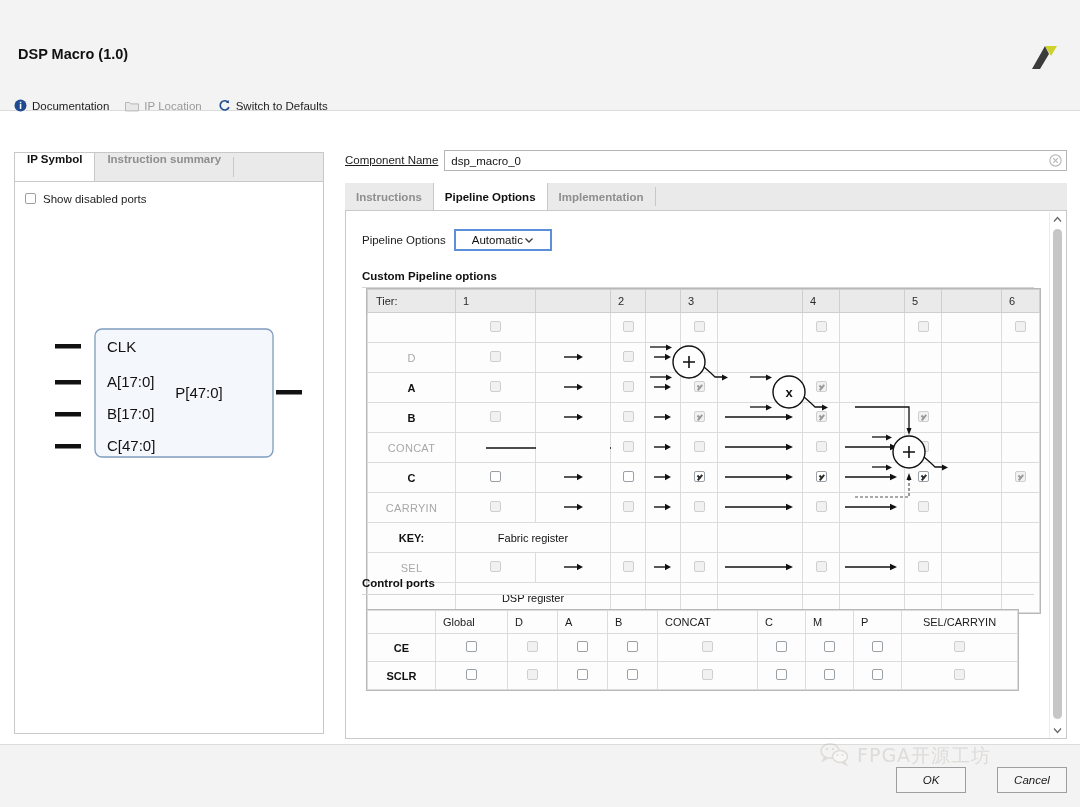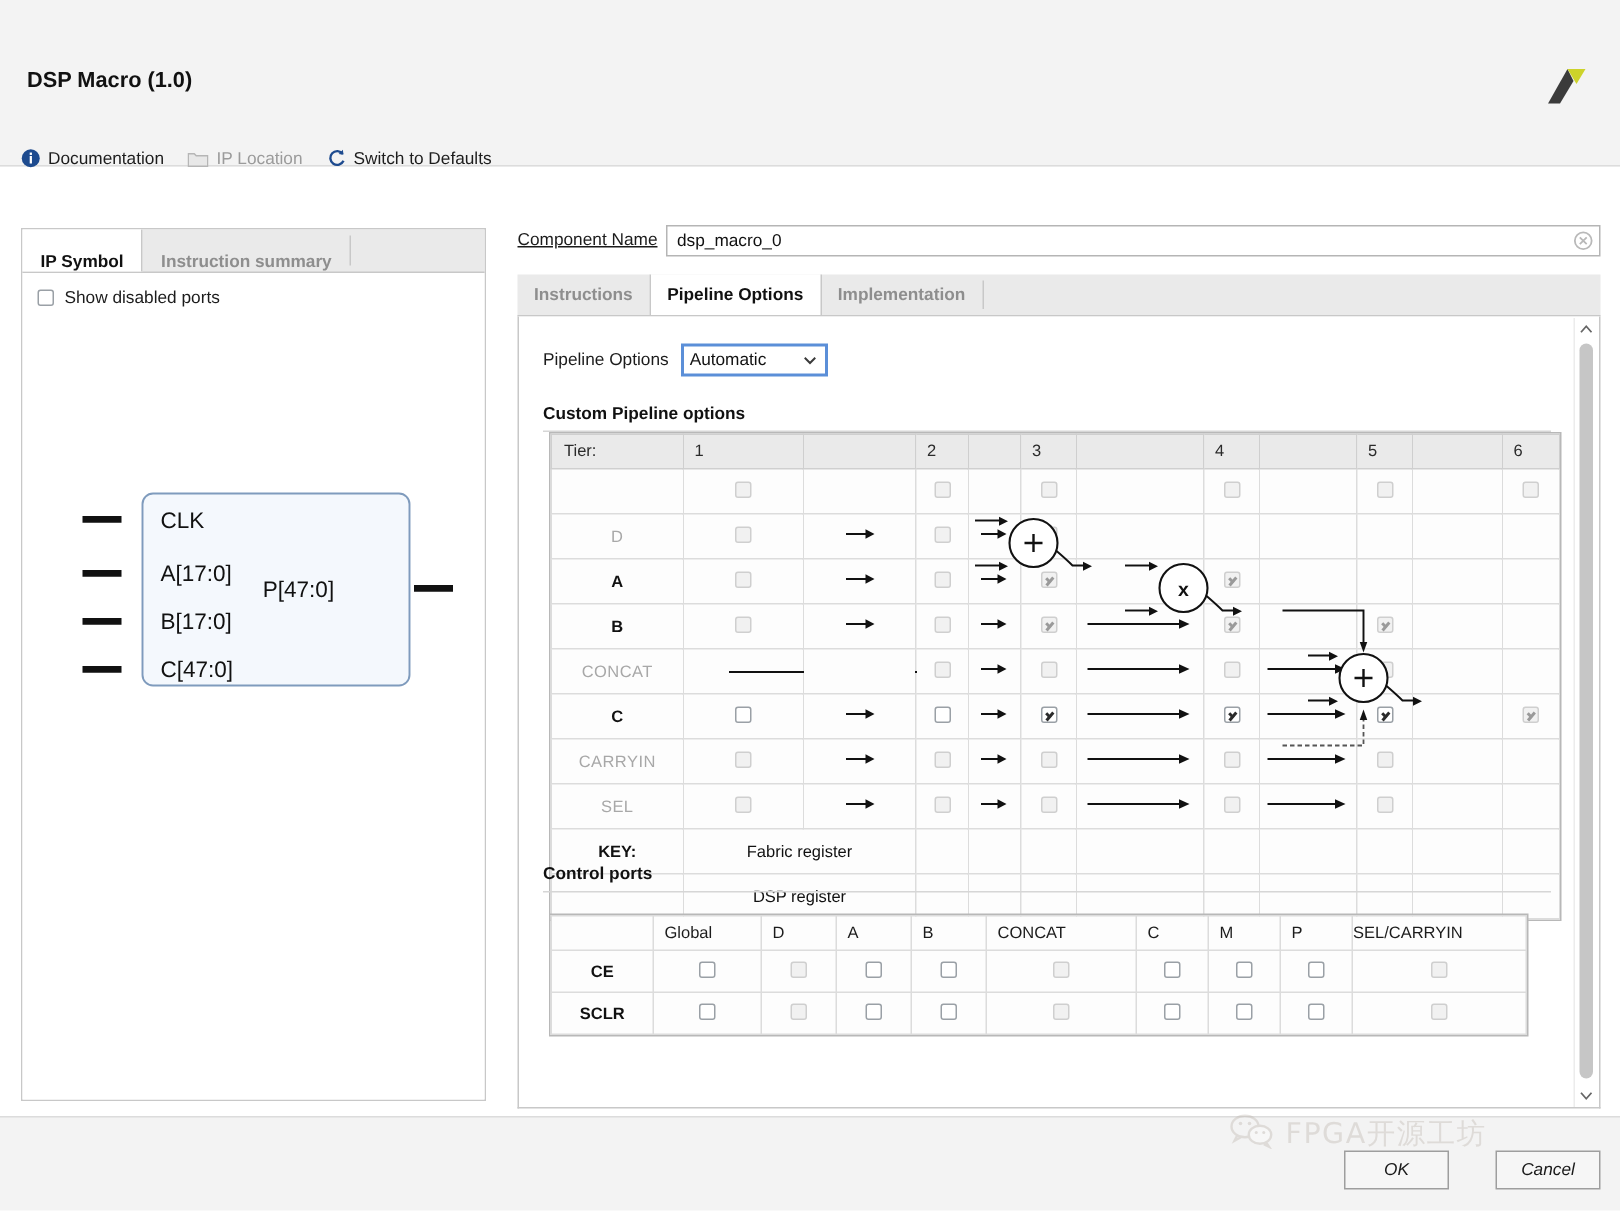--- a/index.html
+++ b/index.html
@@ -30,21 +30,21 @@
   .linkrow .lk svg{display:block;}
 
   
   .content{position:absolute;left:0;top:132px;width:1080px;height:612px;}
 
   
   .leftpanel{position:absolute;left:14px;top:20px;width:308px;height:580px;
              background:#fff;border:1px solid #c8c8c8;}
   .ltabs{height:28px;background:#eaeaea;border-bottom:1px solid #c8c8c8;
          display:flex;align-items:stretch;}
-  .ltab{display:flex;align-items:flex-end;padding:0 12px;font-size:11.5px;}
+  .ltab{display:flex;align-items:flex-start;padding:0 12px;font-size:11.5px;}
   .ltab.active{background:#fff;font-weight:bold;color:#111;
                border-right:1px solid #c8c8c8;position:relative;top:0;}
   .ltab.inactive{color:#8e8e8e;font-weight:bold;}
   .ltab-sep{width:1px;background:#c8c8c8;margin:4px 0;}
   .lbody{position:relative;height:551px;background:#fff;}
   .showports{position:absolute;left:10px;top:11px;display:flex;align-items:flex-start;gap:7px;}
   .cb{width:11px;height:11px;border:1px solid #9aa0a6;border-radius:2px;background:#fff;
       box-sizing:border-box;display:inline-block;position:relative;flex:none;}
   .cb.dis{border-color:#cfcfcf;background:#f1f1f1;}
   .cb.chk::after{content:"";position:absolute;left:2px;top:4px;width:4px;height:1.6px;
@@ -72,21 +72,21 @@
   .rtab.active{background:#fff;color:#111;border-left:1px solid #c8c8c8;border-right:1px solid #c8c8c8;}
   .rtab-sep{width:1px;background:#c8c8c8;margin:4px 0;}
 
   .tabbody{position:relative;height:528px;background:#fff;border:1px solid #c8c8c8;
            border-top:0;box-sizing:border-box;overflow:hidden;}
   .inner{position:absolute;left:0;top:0;width:700px;height:526px;}
 
   .poprow{position:absolute;left:16px;top:18px;display:flex;align-items:center;gap:8px;}
   .poprow .plabel{font-size:11.5px;color:#1c1c1c;}
   .combo{width:98px;height:22px;border:2px solid #5b8fd8;background:#fff;
-         display:flex;align-items:center;padding:0 4px;box-sizing:border-box;}
+         display:flex;align-items:center;padding:0 16px;box-sizing:border-box;}
   .combo .cval{font-size:11.5px;color:#111;flex:1;}
   .combo .cchev{width:12px;height:12px;}
 
   .sectitle{position:absolute;font-size:11.5px;font-weight:bold;color:#111;}
   .secline{position:absolute;height:1px;background:#d6d6d6;}
 
   
   .pgrid{position:absolute;left:20px;top:77px;border:1px solid #b8b8b8;background:#fff;}
   table.pt{border-collapse:collapse;table-layout:fixed;}
   table.pt td{border:1px solid #dcdcdc;padding:0;height:29px;text-align:center;
@@ -476,20 +476,34 @@
                   <svg width="58" height="10" viewBox="0 0 58 10">
                           <path d="M2 5 H48" stroke="#111" stroke-width="1.4"></path>
                           <path d="M47 1.8 L54 5 L47 8.2 Z" fill="#111"></path>
                         </svg></span></td>
                 <td class="yel"><span class="cb dis"></span></td>
                 <td class="blank"></td>
                 <td class="blank"></td>
               </tr>
 
               <tr>
+                <td class="rowlabel keycell">KEY:</td>
+                <td class="keyfab" colspan="2">Fabric register</td>
+                <td></td>
+                <td></td>
+                <td></td>
+                <td></td>
+                <td></td>
+                <td></td>
+                <td></td>
+                <td></td>
+                <td></td>
+              </tr>
+
+              <tr>
                 <td class="rowlabel dim">SEL</td>
                 <td><span class="cb dis"></span></td>
                 <td><span>
                   <svg width="26" height="10" viewBox="0 0 26 10">
                           <path d="M4 5 H18" stroke="#111" stroke-width="1.4"></path>
                           <path d="M17 1.8 L23 5 L17 8.2 Z" fill="#111"></path>
                         </svg></span></td>
                 <td><span class="cb dis"></span></td>
                 <td><span>
                   <svg width="22" height="10" viewBox="0 0 22 10">
@@ -504,34 +518,20 @@
                         </svg></span></td>
                 <td><span class="cb dis"></span></td>
                 <td class="blank"><span>
                   <svg width="58" height="10" viewBox="0 0 58 10">
                           <path d="M2 5 H48" stroke="#111" stroke-width="1.4"></path>
                           <path d="M47 1.8 L54 5 L47 8.2 Z" fill="#111"></path>
                         </svg></span></td>
                 <td class="yel"><span class="cb dis"></span></td>
                 <td class="blank"></td>
                 <td class="blank"></td>
-              </tr>
-
-              <tr>
-                <td class="rowlabel keycell">KEY:</td>
-                <td class="keyfab" colspan="2">Fabric register</td>
-                <td></td>
-                <td></td>
-                <td></td>
-                <td></td>
-                <td></td>
-                <td></td>
-                <td></td>
-                <td></td>
-                <td></td>
               </tr>
               <tr>
                 <td class="blank"></td>
                 <td class="keydsp" colspan="2">DSP register</td>
                 <td></td>
                 <td></td>
                 <td></td>
                 <td></td>
                 <td></td>
                 <td></td>
@@ -608,21 +608,21 @@
                   <tr class="hdr">
                 <td></td>
                 <td>Global</td>
                 <td>D</td>
                 <td>A</td>
                 <td>B</td>
                 <td>CONCAT</td>
                 <td>C</td>
                 <td>M</td>
                 <td>P</td>
-                <td style="text-align:left;padding-left:0;">SEL/CARRYIN</td>
+                <td style="text-align:center;padding-left:0;">SEL/CARRYIN</td>
               </tr>
               <tr>
                 <td class="rl">CE</td>
                 <td><span class="cb"></span></td>
                 <td><span class="cb dis"></span></td>
                 <td><span class="cb"></span></td>
                 <td><span class="cb"></span></td>
                 <td><span class="cb dis"></span></td>
                 <td><span class="cb"></span></td>
                 <td><span class="cb"></span></td>

